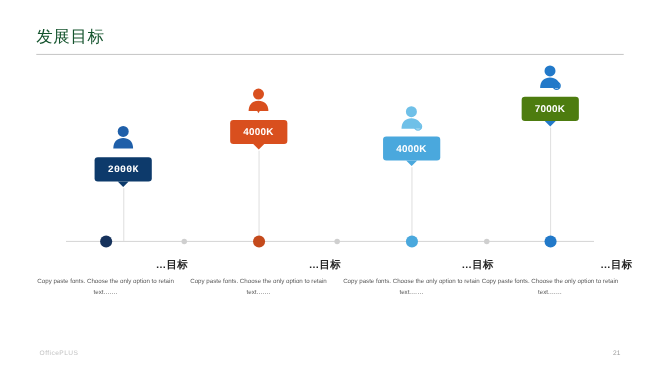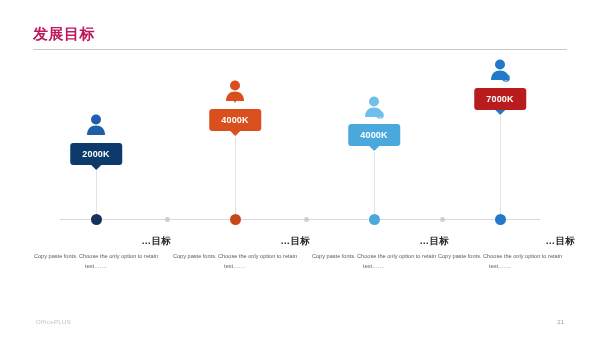--- a/index.html
+++ b/index.html
@@ -22,22 +22,22 @@
   }
   
   .title-block {
     position: absolute;
     left: 33px;
     top: 26px;
     width: 534px;
   }
   .title-text {
     font-size: 15px;
-    font-weight: bold;
-    color: #be185d;
+    font-weight: normal;
+    color: #14532d;
     letter-spacing: 0.5px;
     line-height: 1;
     padding-bottom: 8px;
   }
   .title-rule {
     width: 100%;
     height: 1px;
     background: #c9c9c9;
   }
   
@@ -168,21 +168,21 @@
 <body>
 
 <div class="slide">
 
   <div class="title-block">
     <div class="title-text">发展目标</div>
     <div class="title-rule"></div>
   </div>
 
   <div id="callouts">
-      <div class="callout-wrap" style="left: 96px; top: 0px; height: 219px;">
+      <div class="callout-wrap" style="left: 112px; top: 0px; height: 219px; font-family: Liberation Mono, monospace;">
         <div class="stem" style="top: 171px; height: 48px;"></div>
         <div class="person" style="top: 113px;"><svg viewBox="0 0 26 28" width="26" height="28">
             <circle cx="13" cy="6.5" r="5" fill="#1f5fa9"></circle>
             <path d="M4 22 C4 15.5 8 12.5 13 12.5 C18 12.5 22 15.5 22 22 Z" fill="#1f5fa9"></path>
           </svg></div>
         <div class="bubble bubble-0" style="top: 143px; background: rgb(13, 58, 107);">2000K</div>
       </div>
       <div class="callout-wrap" style="left: 235px; top: 0px; height: 219px;">
         <div class="stem" style="top: 137px; height: 82px;"></div>
         <div class="person" style="top: 79px;"><svg viewBox="0 0 26 28" width="26" height="28">
@@ -201,21 +201,21 @@
           </svg></div>
         <div class="bubble bubble-2" style="top: 124px; background: rgb(74, 168, 221);">4000K</div>
       </div>
       <div class="callout-wrap" style="left: 500px; top: 0px; height: 219px;">
         <div class="stem" style="top: 116px; height: 103px;"></div>
         <div class="person" style="top: 58px;"><svg viewBox="0 0 26 28" width="26" height="28">
             <circle cx="13" cy="6.5" r="5" fill="#2279c9"></circle>
             <path d="M4 22 C4 15.5 8 12.5 13 12.5 C18 12.5 22 15.5 22 22 Z" fill="#2279c9"></path>
             <circle cx="19" cy="20" r="3.2" fill="none" stroke="#2279c9" stroke-width="1.3"></circle>
           </svg></div>
-        <div class="bubble bubble-3" style="top: 88px; background: #b91c1c;">7000K</div>
+        <div class="bubble bubble-3" style="top: 88px; background: #4d7c0f;">7000K</div>
       </div>
     </div>
 
   <div class="timeline">
     <div class="timeline-line"></div>
     <div id="small-dots">
         <div class="tl-dot-small" style="left: 105px;"></div>
         <div class="tl-dot-small" style="left: 244px;"></div>
         <div class="tl-dot-small" style="left: 380px;"></div>
       </div>

